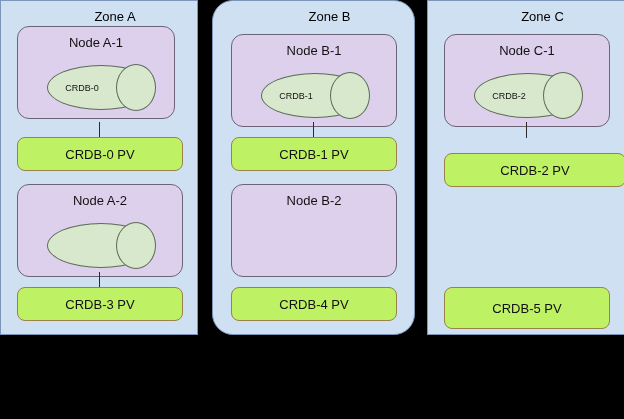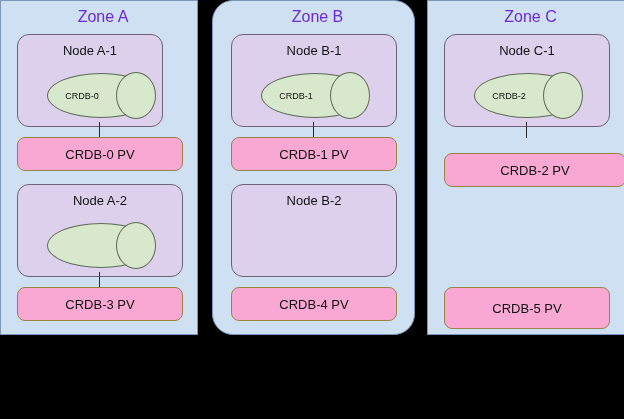--- a/index.html
+++ b/index.html
@@ -33,25 +33,25 @@
     box-sizing: border-box;
     overflow: hidden;
   }
   #zone-a { left: 0px;   width: 198px; }
   #zone-b { left: 212px; width: 203px; border-radius: 21px; }
   #zone-c { left: 427px; width: 210px; }
 
   .zone-title {
     position: absolute;
     top: 8px;
-    left: 4px;
+    left: 16px;
     width: 100%;
     text-align: center;
-    font-size: 16px;
-    color: #6d28d9;
+    font-size: 13px;
+    color: #000000;
     line-height: 16px;
   }
   
   #zone-c .zone-title { width: 197px; }
 
   .node {
     position: absolute;
     background: #ddd0ec;
     border: 1px solid #6c6378;
     border-radius: 12px;
@@ -110,40 +110,40 @@
   }
 
   .connector {
     position: absolute;
     width: 1px;
     background: #2b2b2b;
   }
 
   .pv {
     position: absolute;
-    background: #f9a8d4;
+    background: #bef264;
     border: 1px solid #9a8347;
     border-radius: 8px;
     box-sizing: border-box;
     display: flex;
     align-items: center;
     justify-content: center;
     font-size: 13px;
     color: #111111;
   }
 </style>
 </head>
 <body>
 
 <div id="canvas">
 
   <div class="zone" id="zone-a">
     <div class="zone-title">Zone A</div>
 
-    <div class="node" style="left:16px; top:33px; width:146px; height:93px;">
+    <div class="node" style="left:16px; top:25px; width:158px; height:93px;">
       <div class="node-title">Node A-1</div>
       <div class="cyl" style="left:29px; top:38px; width:108px; height:45px;">
         <div class="cyl-body"></div>
         <div class="cyl-cap"></div>
         <div class="cyl-label">CRDB-0</div>
       </div>
     </div>
 
     <div class="connector" style="left:98px; top:121px; height:16px;"></div>
 

